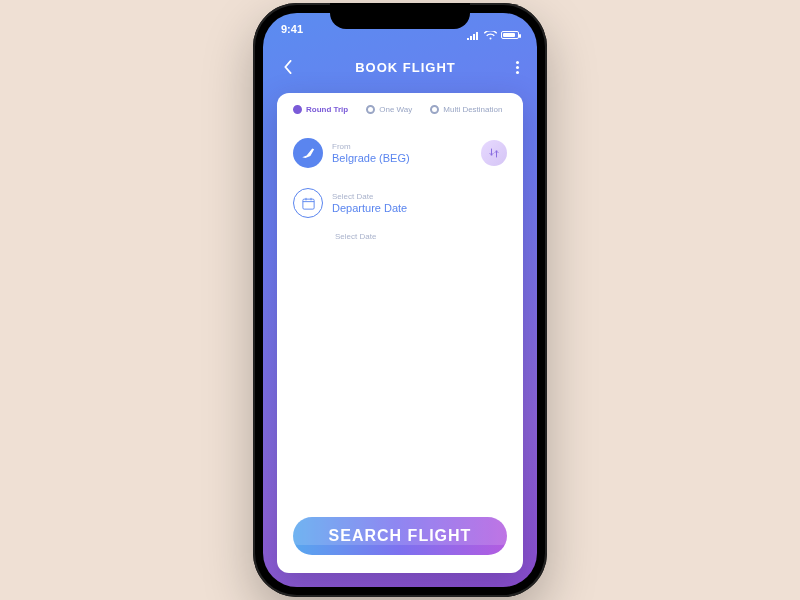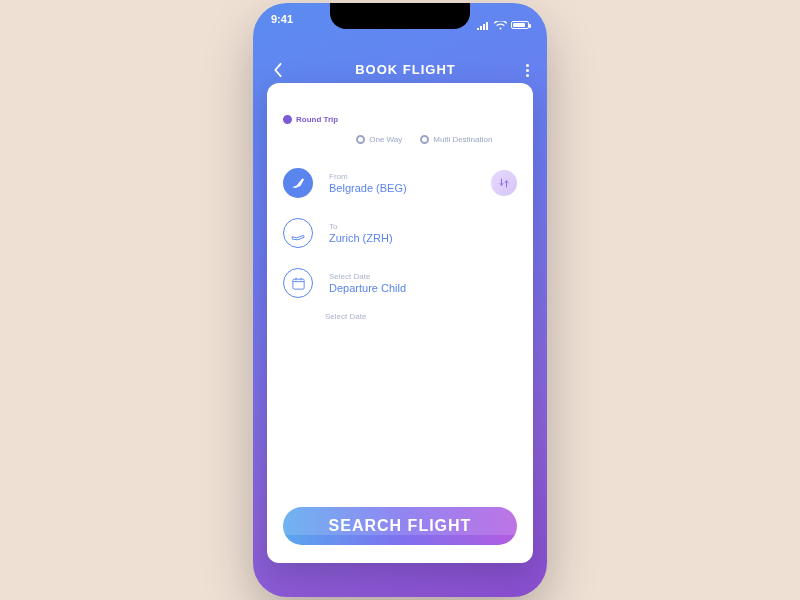--- a/index.html
+++ b/index.html
@@ -11,20 +11,21 @@
     align-items: center;
     justify-content: center;
   }
 
   
   .phone {
     width: 294px;
     height: 594px;
     background: #000;
     border-radius: 44px;
+    padding: 10px;
     position: relative;
     box-shadow: 0 20px 50px rgba(0,0,0,.25), inset 0 0 0 2px #222;
   }
   .screen {
     width: 100%; height: 100%;
     border-radius: 34px;
     overflow: hidden;
     position: relative;
     background: linear-gradient(160deg,#5b8cf0 0%,#6b7cf0 35%,#8b63d8 75%,#8a4dcf 100%);
   }
@@ -41,21 +42,21 @@
     font-size: 11px; font-weight: 600; display: flex; justify-content: space-between;
   }
   .status-right { display: flex; gap: 4px; align-items: center; }
   .sig, .wifi, .batt { display: inline-block; }
   .batt { width: 18px; height: 8px; border: 1px solid #fff; border-radius: 2px; position: relative; }
   .batt::after { content:""; position:absolute; right:-3px; top:2px; width:2px; height:4px; background:#fff; border-radius:1px; }
   .batt::before { content:""; position:absolute; left:1px; top:1px; width:12px; height:4px; background:#fff; border-radius:1px; }
 
   
   .header {
-    height: 40px; display: flex; align-items: flex-end; justify-content: space-between;
+    height: 40px; display: flex; align-items: center; justify-content: space-between;
     padding: 0 18px; color: #fff;
   }
   .back { width: 14px; height: 14px; }
   .title { font-size: 13px; font-weight: 700; letter-spacing: 1px; }
   .dots { display:flex; flex-direction:column; gap:2px; }
   .dots span { width:3px; height:3px; background:#fff; border-radius:50%; }
 
   
   .card {
     margin: 6px 14px 0;
@@ -67,27 +68,27 @@
     display: flex; flex-direction: column;
   }
 
   
   .trip-types {
     display: flex; gap: 18px; padding: 12px 16px 8px; align-items: center;
     border-bottom: 0;
   }
   .trip-type { display:flex; align-items:flex-start; gap:4px; font-size:8px; cursor:pointer; }
   .trip-type.active { color:#7b5bd8; font-weight:600; }
-  .trip-type:not(.active) { color:#9aa6c5;margin-top:40px; }
+  .trip-type:not(.active) { color:#9aa6c5; }
   .radio { width:9px; height:9px; border-radius:50%; border:2px solid currentColor; position:relative; flex-shrink:0; }
   .trip-type.active .radio { background: radial-gradient(circle,#7b5bd8 0 45%,#fff 46% 55%,#7b5bd8 56% 100%); border-color:#7b5bd8; }
 
   
   .rows { flex:1; padding: 6px 16px 0; }
-  .row { display:flex; align-items:center; gap:16px; padding: 10px 0; position:relative; }
+  .row { display:flex; align-items:center; gap:9px; padding: 10px 0; position:relative; }
   .iconcircle {
     width:30px; height:30px; border-radius:50%; background:#5a85ef;
     display:flex; align-items:center; justify-content:center; flex-shrink:0;
   }
   .iconcircle svg { width:15px; height:15px; }
   .iconcircle.outline { background:#fff; border:1px solid #5a85ef; }
   .iconcircle.outline svg path, .iconcircle.outline svg rect, .iconcircle.outline svg circle { stroke:#5a85ef; fill:none; }
   .field-label { font-size:8px; color:#aab3cc; }
   .field-value { font-size:11px; color:#5a85ef; font-weight:500; margin-top:1px; }
   .swap {
@@ -176,42 +177,31 @@
             <div class="field-label">From</div>
             <div class="field-value">Belgrade (BEG)</div>
           </div>
           <span class="swap">
             <svg width="12" height="12" viewBox="0 0 24 24">
                 <path d="M7 4l0 12m0 0l-3-3m3 3l3-3M17 20l0-12m0 0l-3 3m3-3l3 3" stroke="#8a6de0" stroke-width="2" fill="none" stroke-linecap="round"></path>
               </svg>
           </span>
         </div>
 
-        <div class="row">
-          <span class="iconcircle outline">
-            <svg viewBox="0 0 24 24">
-                <path d="M2 17l7 2 11-4 1 3-10 4-9-1z" stroke="#5a85ef" stroke-width="1.5" fill="none"></path>
-              </svg>
-          </span>
-          <div>
-            <div class="field-label">To</div>
-            <div class="field-value">Zurich (ZRH)</div>
-          </div>
-        </div>
 
         <div class="row">
           <span class="iconcircle outline">
             <svg viewBox="0 0 24 24">
                 <rect x="3" y="5" width="18" height="16" rx="2" stroke="#5a85ef" stroke-width="1.5" fill="none"></rect>
                 <path d="M3 9h18M8 3v4M16 3v4" stroke="#5a85ef" stroke-width="1.5"></path>
               </svg>
           </span>
           <div>
             <div class="field-label">Select Date</div>
-            <div class="field-value">Departure Child</div>
+            <div class="field-value">Departure Date</div>
           </div>
         </div>
 
         <div class="subrow">
           <div class="field-label">Select Date</div>
         </div>
 
 
 
       </div>

